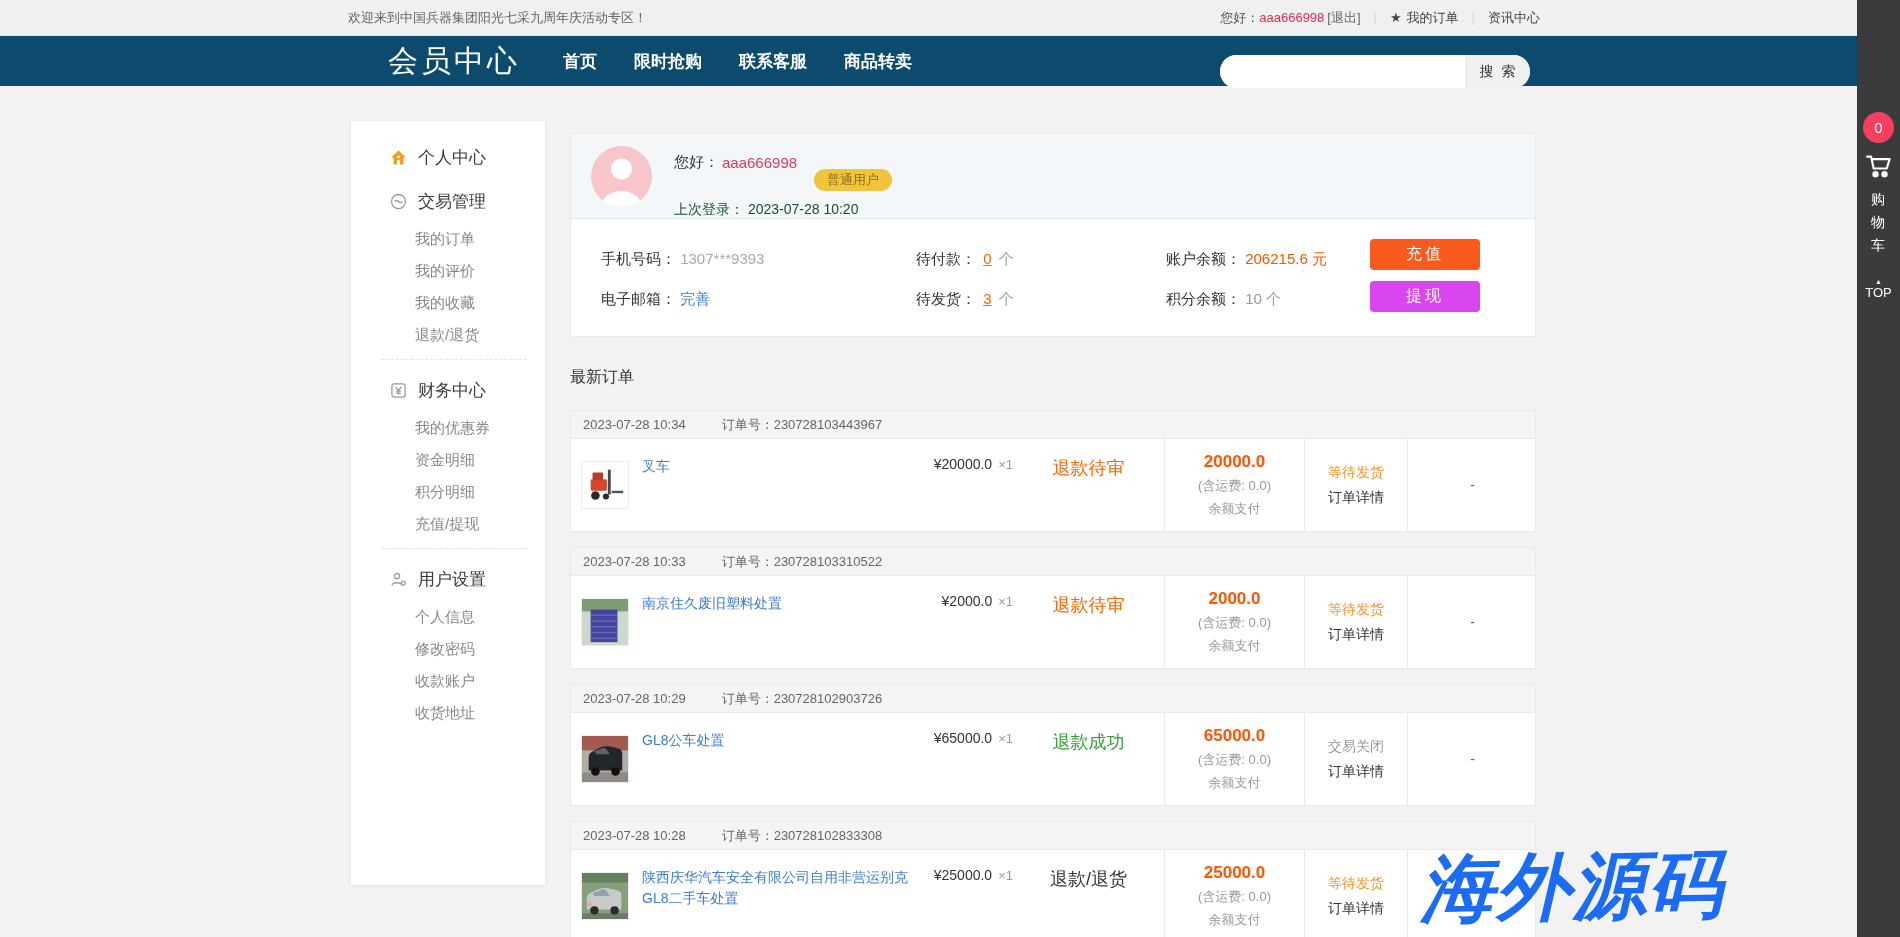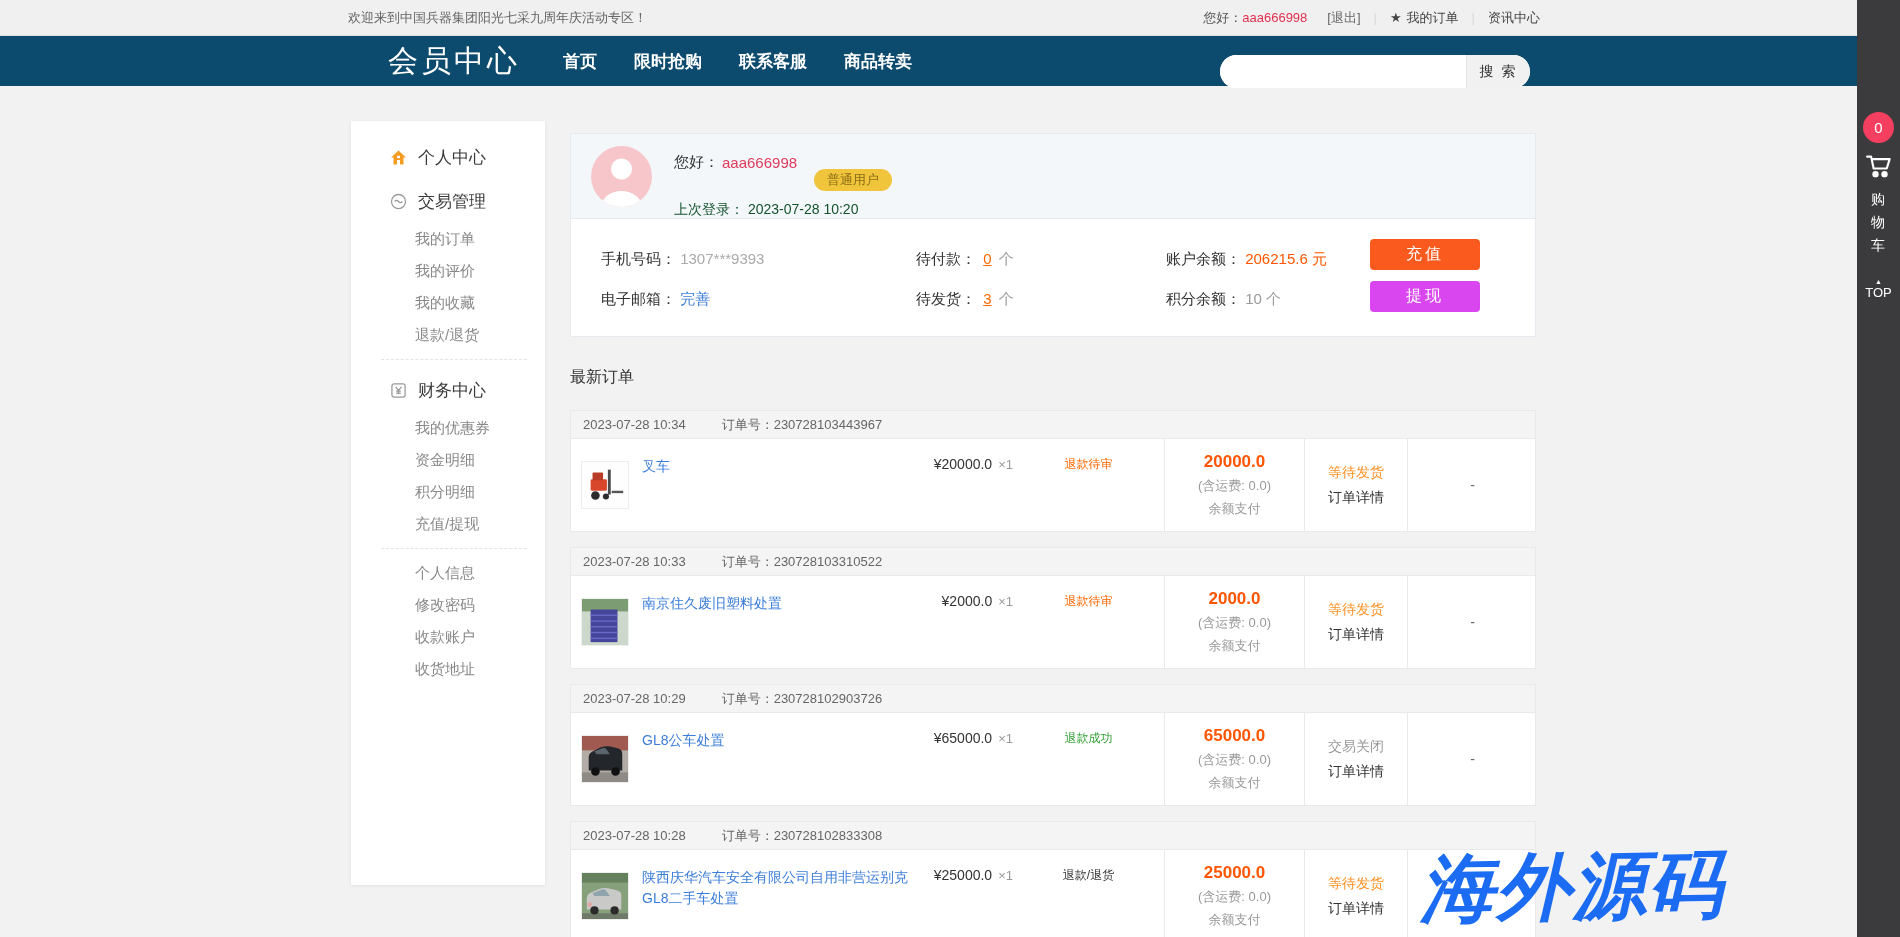--- a/index.html
+++ b/index.html
@@ -5,21 +5,21 @@
   * { margin:0; padding:0; box-sizing:border-box; }
   html,body { width:1900px; height:937px; overflow:hidden; }
   body { background:#f2f2f3; font-family:"Liberation Sans","DejaVu Sans",sans-serif; position:relative; }
 
   
   .topbar { height:36px; background:#f0f0f1; border-bottom:1px solid #e2e2e2; position:relative; font-size:13px; color:#666; }
   .topbar .welcome { position:absolute; left:348px; top:0; line-height:35px; }
   .topbar .right { position:absolute; right:360px; top:0; height:35px; display:flex; align-items:center; color:#555; }
   .sep { color:#d8d8d8; margin:0 13px; }
   .u-red { color:#e0304e; }
-  .logout { color:#666; margin-left:20px; cursor:pointer; }
+  .logout { color:#666; margin-left:3px; cursor:pointer; }
   .tb-link { color:#444; cursor:pointer; }
   .star { color:#444; margin-right:5px; font-size:13px; }
 
   
   .header { height:50px; background:#0c4a6e; position:relative; }
   .site-title { position:absolute; left:388px; top:50%; transform:translateY(-50%); color:#fff; font-size:30px; letter-spacing:3px; font-weight:500; }
   .nav { position:absolute; left:563px; top:0; height:100%; display:flex; align-items:center; gap:37px; }
   .nav-item { color:#fff; font-size:17px; font-weight:bold; cursor:pointer; white-space:nowrap; }
   .search { position:absolute; left:1220px; top:19px; width:310px; height:33px; background:#fff; border-radius:17px; display:flex; overflow:hidden; }
   .search input { flex:1; border:none; outline:none; padding:0 16px; font-size:14px; background:#fff; }
@@ -72,21 +72,21 @@
   .ob-header { height:29px; background:#f4f4f4; border:1px solid #e9e9e9; display:flex; align-items:center; padding-left:12px; font-size:13px; color:#666; }
   .ob-date { margin-right:36px; }
   .ob-body { border:1px solid #e9e9e9; border-top:none; height:93px; display:flex; background:#fff; }
   .col-product { position:relative; width:593px; flex:none; }
   .thumb { position:absolute; left:10px; top:50%; transform:translateY(-50%); width:48px; height:48px; border:1px solid #eee; background:#fff; cursor:pointer; }
   .thumb svg { display:block; width:100%; height:100%; }
   .p-line { display:flex; align-items:flex-start; padding:17px 0 0 71px; }
   .p-name { width:320px; font-size:14px; line-height:21px; color:#3c7dd9; cursor:pointer; }
   .p-price { flex:1; text-align:right; font-size:14px; color:#333; white-space:nowrap; }
   .p-price .qty { color:#999; margin-left:6px; font-size:13px; }
-  .p-status { width:151px; text-align:center; font-size:12px; flex:none; }
+  .p-status { width:151px; text-align:center; font-size:18px; flex:none; }
   .st-orange { color:#ff6600; }
   .st-green { color:#33a033; }
   .st-plain { color:#333; }
   .col-amount { width:140px; flex:none; border-left:1px solid #e9e9e9; display:flex; flex-direction:column; align-items:center; justify-content:center; }
   .amt { font-size:17px; font-weight:bold; color:#ff5500; }
   .amt-sub { font-size:13px; color:#999; margin-top:5px; }
   .col-action { width:103px; flex:none; border-left:1px solid #e9e9e9; display:flex; flex-direction:column; align-items:center; justify-content:center; font-size:14px; }
   .act-orange { color:#ff9122; }
   .act-gray { color:#999; }
   .act-detail { color:#333; margin-top:7px; cursor:pointer; }
@@ -167,20 +167,28 @@
         <path d="M5.3 4.6 L8 8 L10.7 4.6 M8 8 V11.6 M5.8 8.6 H10.2 M5.8 10.4 H10.2"></path>
       </svg>
     <span>财务中心</span>
   </div>
   <div class="side-item">我的优惠券</div>
   <div class="side-item">资金明细</div>
   <div class="side-item">积分明细</div>
   <div class="side-item">充值/提现</div>
   <div class="side-divider"></div>
 
+  <div class="side-row">
+    <svg class="sicon" viewBox="0 0 16 16" fill="none" stroke="#9a9a9a" stroke-width="1.2">
+        <circle cx="6.6" cy="4.8" r="2.5"></circle>
+        <path d="M2 13.6 c0-3.4 9.2-3.4 9.2 0"></path>
+        <circle cx="12.6" cy="11.4" r="1.8"></circle>
+      </svg>
+    <span>用户设置</span>
+  </div>
   <div class="side-item">个人信息</div>
   <div class="side-item">修改密码</div>
   <div class="side-item">收款账户</div>
   <div class="side-item">收货地址</div>
 </div>
 
 <div class="content">
 
   <div class="user-card">
     <div class="uc-top">

